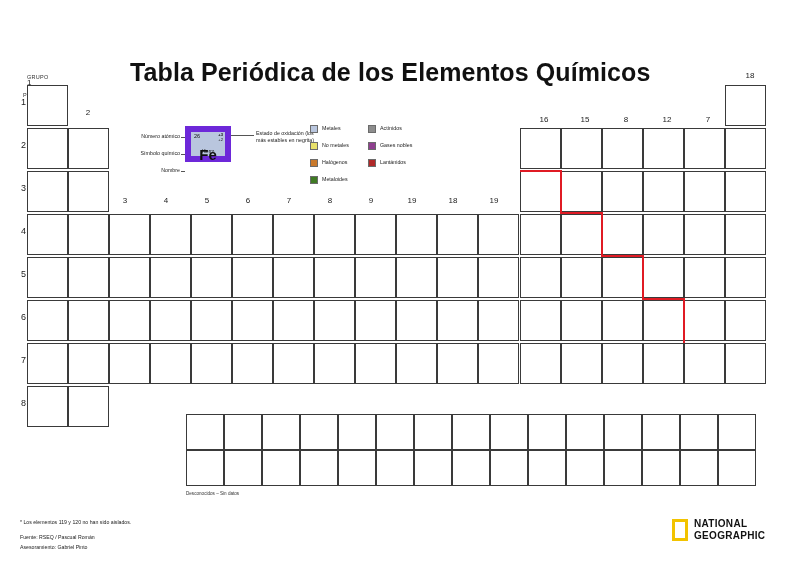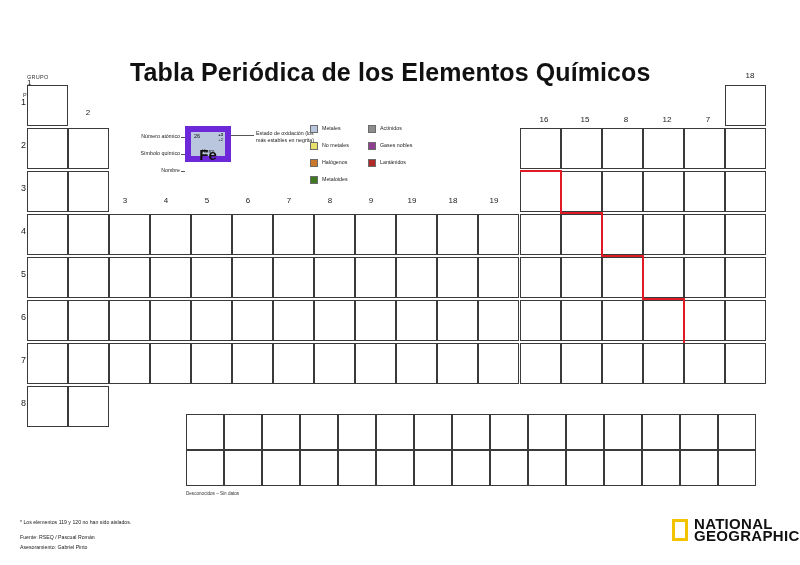--- a/index.html
+++ b/index.html
@@ -202,21 +202,21 @@
     height: 22px;
     box-sizing: border-box;
     border: 3px solid #f2c300;
     background: #ffffff;
   }
   #ng-text {
     position: absolute;
     left: 22px;
     top: 0px;
     font-family: "Liberation Sans", sans-serif;
-    font-size: 15px;
+    font-size: 10px;
     font-weight: bold;
     letter-spacing: 0.3px;
     line-height: 12px;
     color: #111;
   }
 </style>
 </head>
 <body>
 
 <div id="page">

